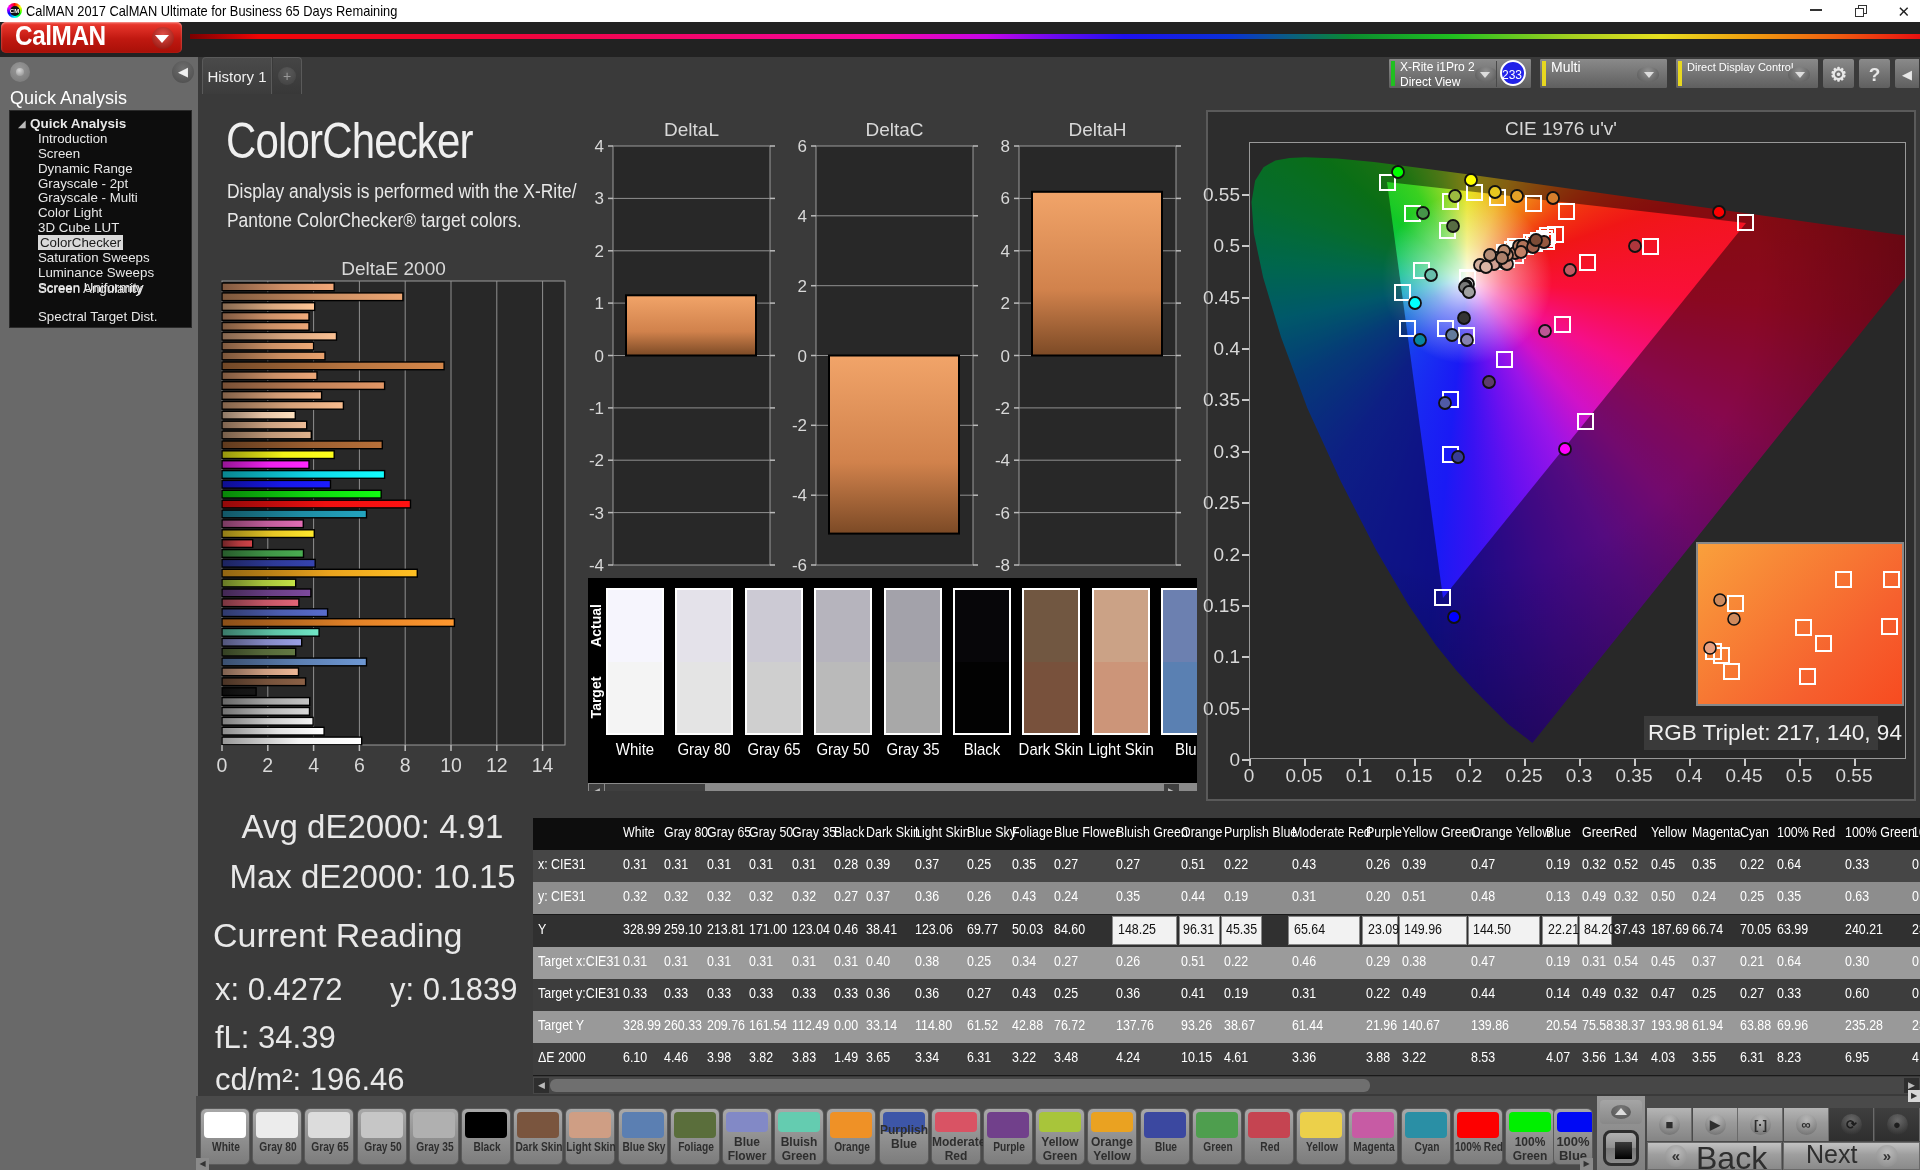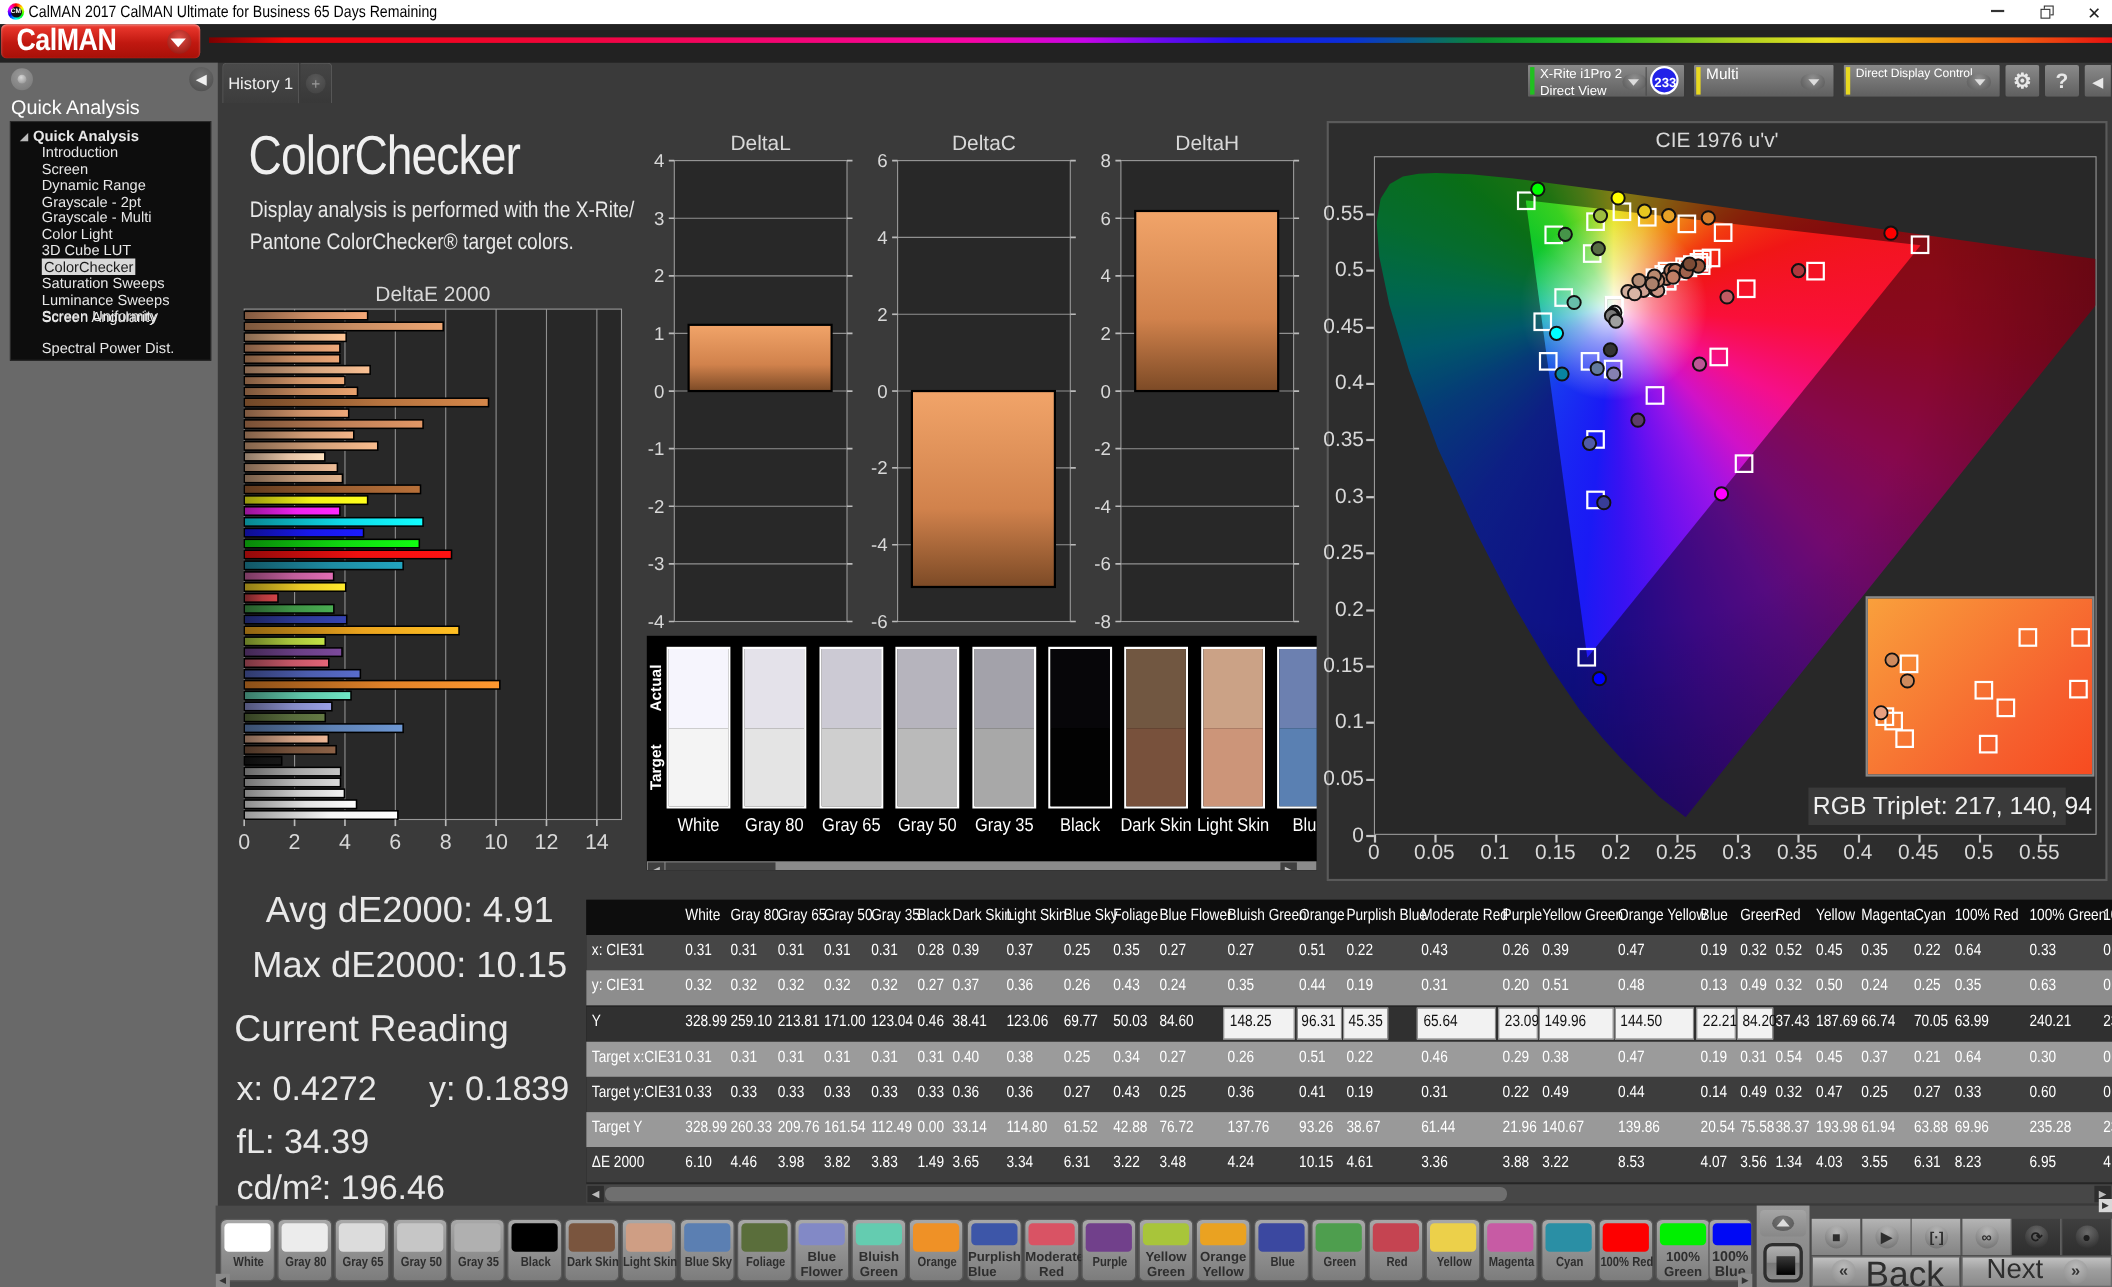--- a/index.html
+++ b/index.html
@@ -21,21 +21,21 @@
     <div style="position:absolute;right:13px;top:13px;width:0;height:0;border-left:7px solid transparent;border-right:7px solid transparent;border-top:8px solid #fff"></div>
   </div>
 <div style="position:absolute;left:190px;top:34px;width:1730px;height:5px;background:linear-gradient(90deg,#7a0000 0%,#f00505 4%,#f00540 20%,#f705a5 40%,#c705e8 46%,#6b0af0 50%,#1e10f0 54%,#0a30d8 60%,#0a8a30 67%,#20c020 73%,#a8d020 80%,#e8e020 85%,#f0a010 90%,#f06010 95%,#e81010 100%)"></div>
 <div style="position:absolute;left:1388px;top:58px;width:144px;height:31px;background:linear-gradient(#8a8a8a,#5f5f5f);border:1px solid #3a3a3a;border-radius:2px">
     <div style="position:absolute;left:2px;top:2px;width:4px;height:25px;background:#20c020"></div>
     <div style="position:absolute;left:11px;top:1px;color:#fff;font-size:12px;line-height:14.5px;white-space:nowrap">X-Rite i1Pro 2<br>Direct View</div>
     <div style="position:absolute;left:86px;top:8px;width:22px;height:15px;border-radius:45%;background:radial-gradient(circle at 50% 30%,#909090,#565656)"></div>
     <div style="position:absolute;left:91px;top:13px;width:0;height:0;border-left:5px solid transparent;border-right:5px solid transparent;border-top:6px solid #ddd"></div>
     <div style="position:absolute;left:107px;top:2px;width:1px;height:26px;background:#4a4a4a"></div>
   </div>
-<div style="position:absolute;left:1500px;top:60px;width:26px;height:26px;border-radius:50%;background:#2222e8;border:2px solid #fff;color:#fff;font-size:12px;line-height:26px;text-align:right;font-weight:bold">233</div>
+<div style="position:absolute;left:1500px;top:60px;width:26px;height:26px;border-radius:50%;background:#2222e8;border:2px solid #fff;color:#fff;font-size:12px;line-height:26px;text-align:left;font-weight:normal">233</div>
 <div style="position:absolute;left:1539px;top:58px;width:129px;height:31px;background:linear-gradient(#8a8a8a,#5f5f5f);border:1px solid #3a3a3a;border-radius:2px">
     <div style="position:absolute;left:2px;top:2px;width:4px;height:25px;background:#e8d820"></div>
     <div style="position:absolute;left:11px;top:1px;color:#fff;font-size:14px;line-height:15px">Multi</div>
     <div style="position:absolute;right:8px;top:8px;width:22px;height:15px;border-radius:45%;background:radial-gradient(circle at 50% 30%,#909090,#565656)"></div>
     <div style="position:absolute;right:13px;top:13px;width:0;height:0;border-left:5px solid transparent;border-right:5px solid transparent;border-top:6px solid #ddd"></div>
   </div>
 <div style="position:absolute;left:1675px;top:58px;width:144px;height:31px;background:linear-gradient(#8a8a8a,#5f5f5f);border:1px solid #3a3a3a;border-radius:2px">
     <div style="position:absolute;left:2px;top:2px;width:4px;height:25px;background:#e8d820"></div>
     <div style="position:absolute;left:11px;top:1px;color:#fff;font-size:11px;line-height:15px">Direct Display Control</div>
     <div style="position:absolute;right:8px;top:8px;width:22px;height:15px;border-radius:45%;background:radial-gradient(circle at 50% 30%,#909090,#565656)"></div>
@@ -62,21 +62,21 @@
     <div style="position:absolute;left:28px;top:49.7px">Dynamic Range</div>
     <div style="position:absolute;left:28px;top:64.5px">Grayscale - 2pt</div>
     <div style="position:absolute;left:28px;top:79.4px">Grayscale - Multi</div>
     <div style="position:absolute;left:28px;top:94.2px">Color Light</div>
     <div style="position:absolute;left:28px;top:109.1px">3D Cube LUT</div>
     <div style="position:absolute;left:28px;top:124.0px;background:#d9d9d9;color:#1a1a1a;padding:0 2px">ColorChecker</div>
     <div style="position:absolute;left:28px;top:138.8px">Saturation Sweeps</div>
     <div style="position:absolute;left:28px;top:153.7px">Luminance Sweeps</div>
     <div style="position:absolute;left:28px;top:168.5px">Screen Uniformity</div>
     <div style="position:absolute;left:28px;top:170px">Screen Angularity</div>
-    <div style="position:absolute;left:28px;top:198.2px">Spectral Power Dist.</div>
+    <div style="position:absolute;left:28px;top:198.2px">Spectral Target Dist.</div>
   </div>
 <div style="position:absolute;left:226px;top:112px;color:#efefef;font-size:50px;letter-spacing:-1px;transform:scaleX(0.84);transform-origin:0 0">ColorChecker</div>
 <div style="position:absolute;left:227px;top:176px;color:#e8e8e8;font-size:20.5px;line-height:29px;transform:scaleX(0.85);transform-origin:0 0;white-space:nowrap">Display analysis is performed with the X-Rite/<br>Pantone ColorChecker® target colors.</div>
 <div style="position:absolute;left:222px;top:258px;width:343px;text-align:center;color:#d8d8d8;font-size:19px">DeltaE 2000</div>
 <svg width="400" height="525" style="position:absolute;left:200px;top:255px">
     <rect x="22" y="26" width="343" height="464" fill="#282828" stroke="#999" stroke-width="1"></rect>
     <line x1="67.8" y1="26" x2="67.8" y2="490" stroke="#909090" stroke-width="1"></line>
     <line x1="113.6" y1="26" x2="113.6" y2="490" stroke="#909090" stroke-width="1"></line>
     <line x1="159.4" y1="26" x2="159.4" y2="490" stroke="#909090" stroke-width="1"></line>
     <line x1="205.2" y1="26" x2="205.2" y2="490" stroke="#909090" stroke-width="1"></line>
@@ -1130,21 +1130,21 @@
 <div style="position:absolute;left:774px;top:1108px;width:50px;height:57px;background:linear-gradient(#a8a8a8,#8f8f8f 55%,#7c7c7c);border-radius:6px;border:1px solid #5a5a5a">
     <div style="position:absolute;left:3px;top:3px;width:42px;height:20px;background:#64ccb0;border-radius:4px"></div>
     <div style="position:absolute;left:0;top:26px;width:100%;text-align:center;color:#2e2e2e;font-size:12px;font-weight:bold;line-height:14px">Bluish<br>Green</div>
   </div>
 <div style="position:absolute;left:826px;top:1108px;width:50px;height:57px;background:linear-gradient(#a8a8a8,#8f8f8f 55%,#7c7c7c);border-radius:6px;border:1px solid #5a5a5a">
     <div style="position:absolute;left:3px;top:3px;width:42px;height:26px;background:#ef9126;border-radius:4px"></div>
     <div style="position:absolute;left:0;top:32px;left:-8px;width:66px;text-align:center;color:#2e2e2e;font-size:12px;font-weight:bold;line-height:13px;white-space:nowrap;transform:scaleX(0.85)">Orange</div>
   </div>
 <div style="position:absolute;left:879px;top:1108px;width:50px;height:57px;background:linear-gradient(#a8a8a8,#8f8f8f 55%,#7c7c7c);border-radius:6px;border:1px solid #5a5a5a">
     <div style="position:absolute;left:3px;top:3px;width:42px;height:20px;background:#3d56a8;border-radius:4px"></div>
-    <div style="position:absolute;left:0;top:26px;width:100%;text-align:left;color:#2e2e2e;font-size:12px;font-weight:bold;line-height:14px">Purplish<br>Blue</div>
+    <div style="position:absolute;left:0;top:14px;width:100%;text-align:center;color:#2e2e2e;font-size:12px;font-weight:bold;line-height:14px">Purplish<br>Blue</div>
   </div>
 <div style="position:absolute;left:931px;top:1108px;width:50px;height:57px;background:linear-gradient(#a8a8a8,#8f8f8f 55%,#7c7c7c);border-radius:6px;border:1px solid #5a5a5a">
     <div style="position:absolute;left:3px;top:3px;width:42px;height:20px;background:#d95364;border-radius:4px"></div>
     <div style="position:absolute;left:0;top:26px;width:100%;text-align:center;color:#2e2e2e;font-size:12px;font-weight:bold;line-height:14px">Moderate<br>Red</div>
   </div>
 <div style="position:absolute;left:983px;top:1108px;width:50px;height:57px;background:linear-gradient(#a8a8a8,#8f8f8f 55%,#7c7c7c);border-radius:6px;border:1px solid #5a5a5a">
     <div style="position:absolute;left:3px;top:3px;width:42px;height:26px;background:#71408b;border-radius:4px"></div>
     <div style="position:absolute;left:0;top:32px;left:-8px;width:66px;text-align:center;color:#2e2e2e;font-size:12px;font-weight:bold;line-height:13px;white-space:nowrap;transform:scaleX(0.85)">Purple</div>
   </div>
 <div style="position:absolute;left:1035px;top:1108px;width:50px;height:57px;background:linear-gradient(#a8a8a8,#8f8f8f 55%,#7c7c7c);border-radius:6px;border:1px solid #5a5a5a">

